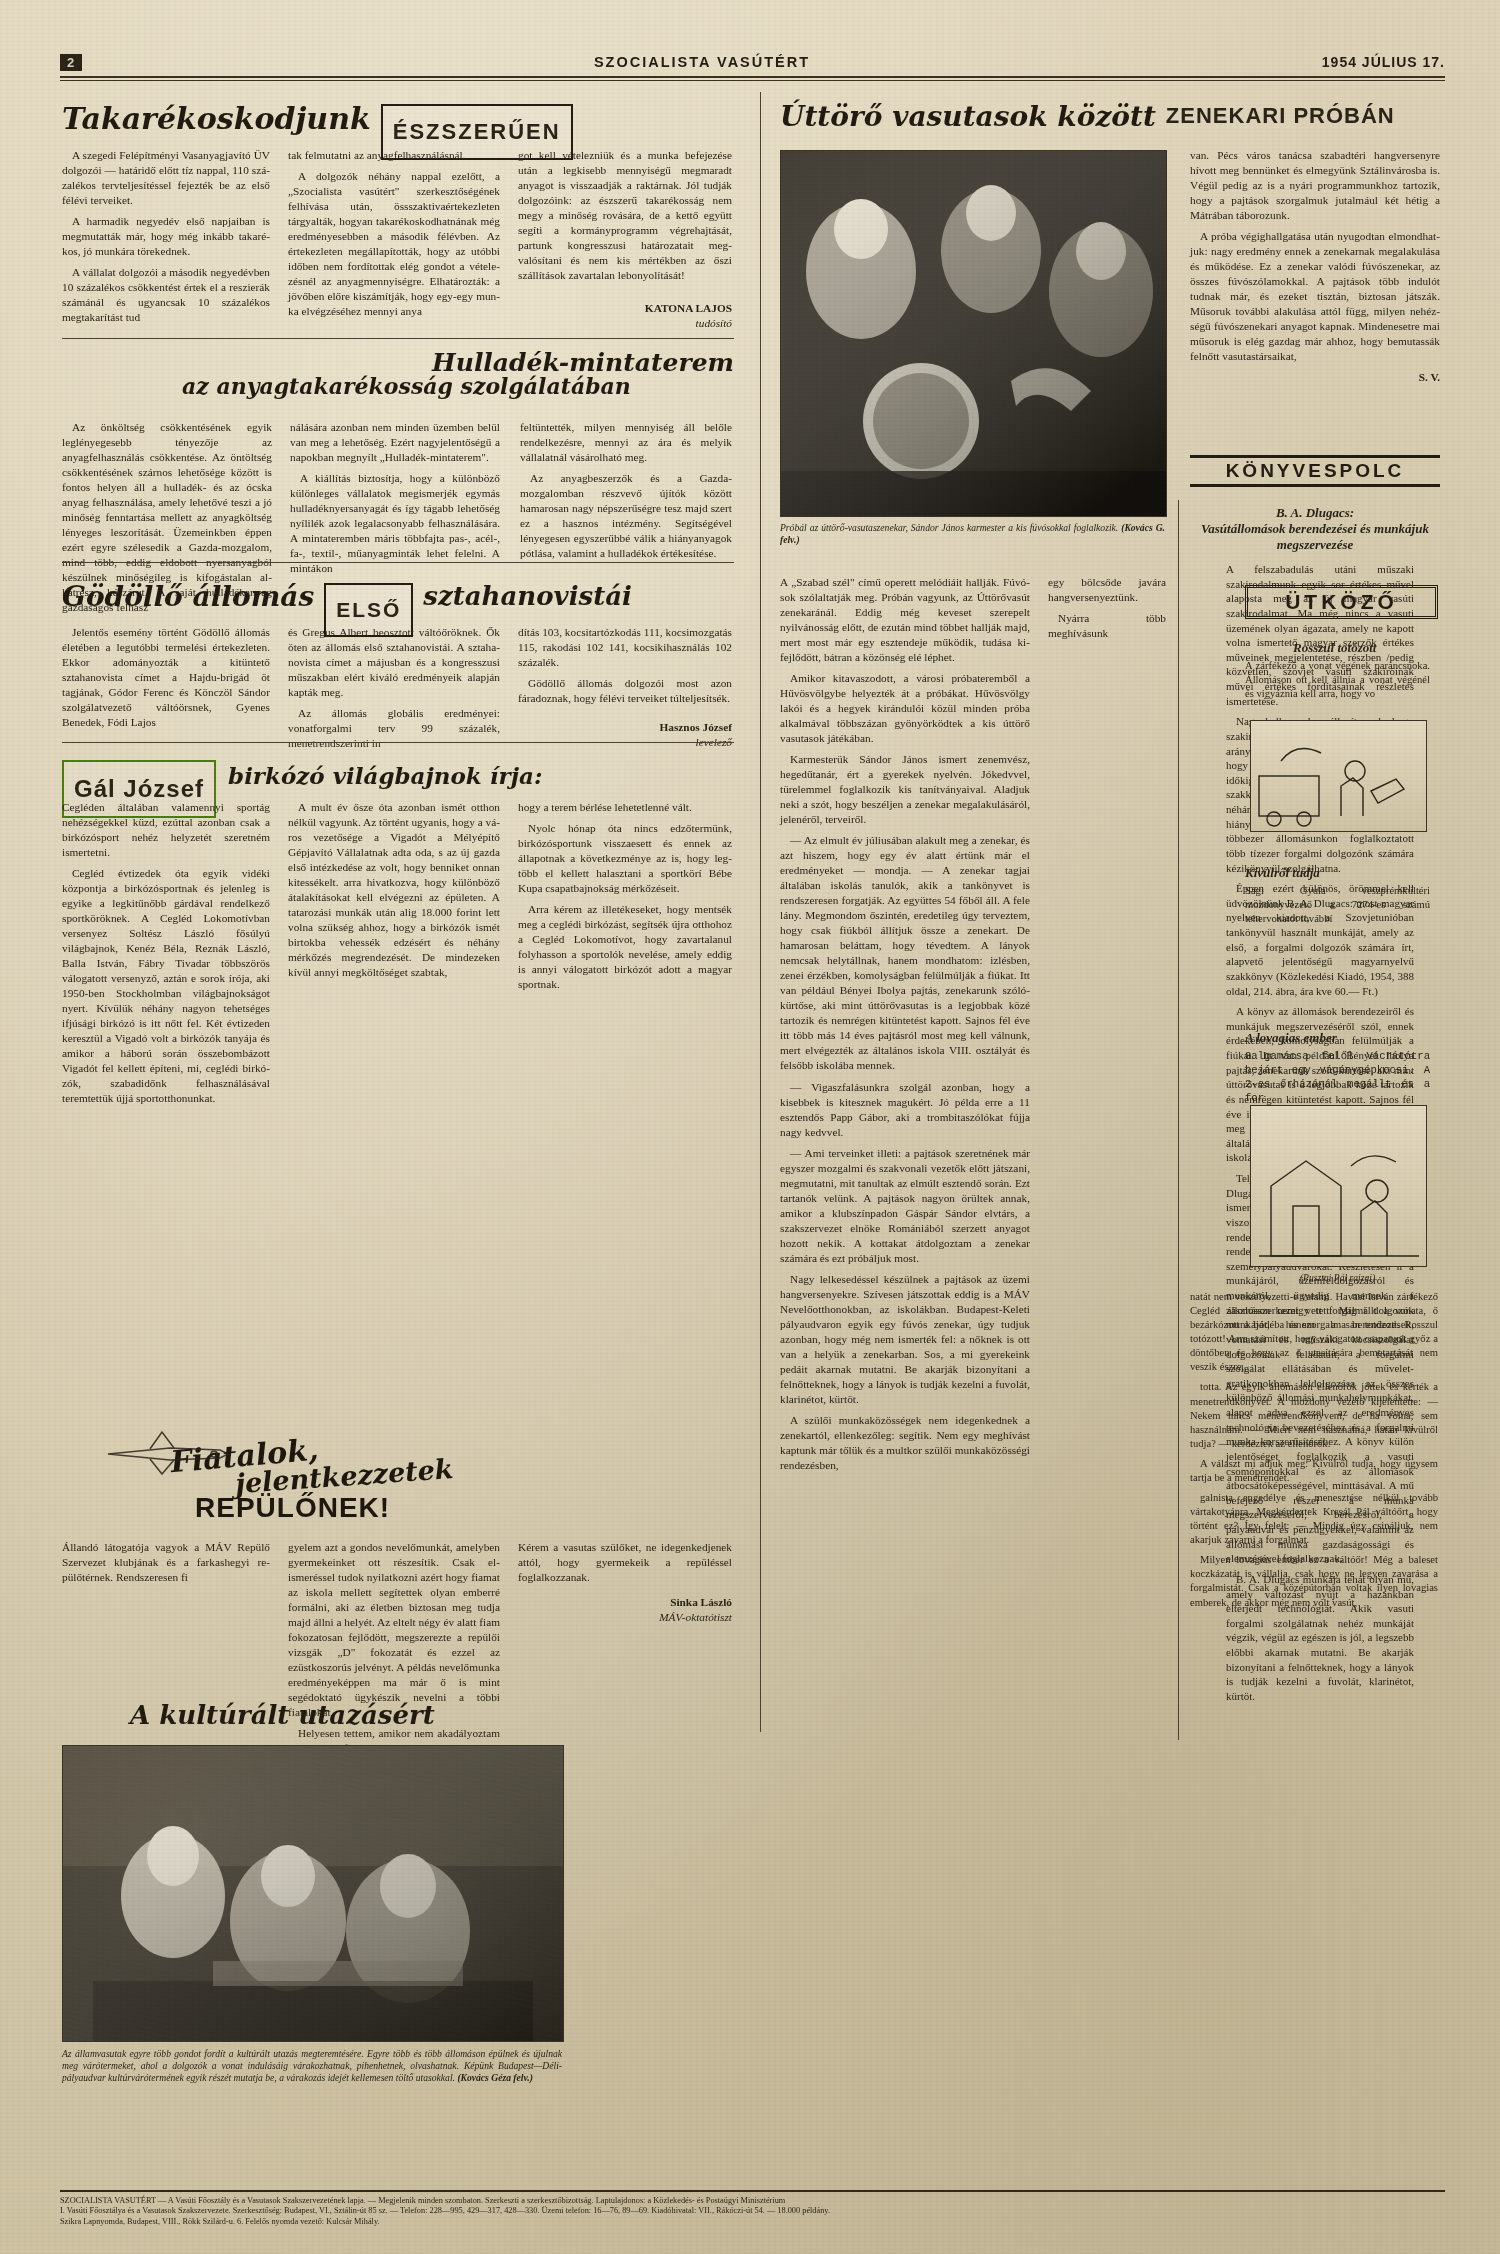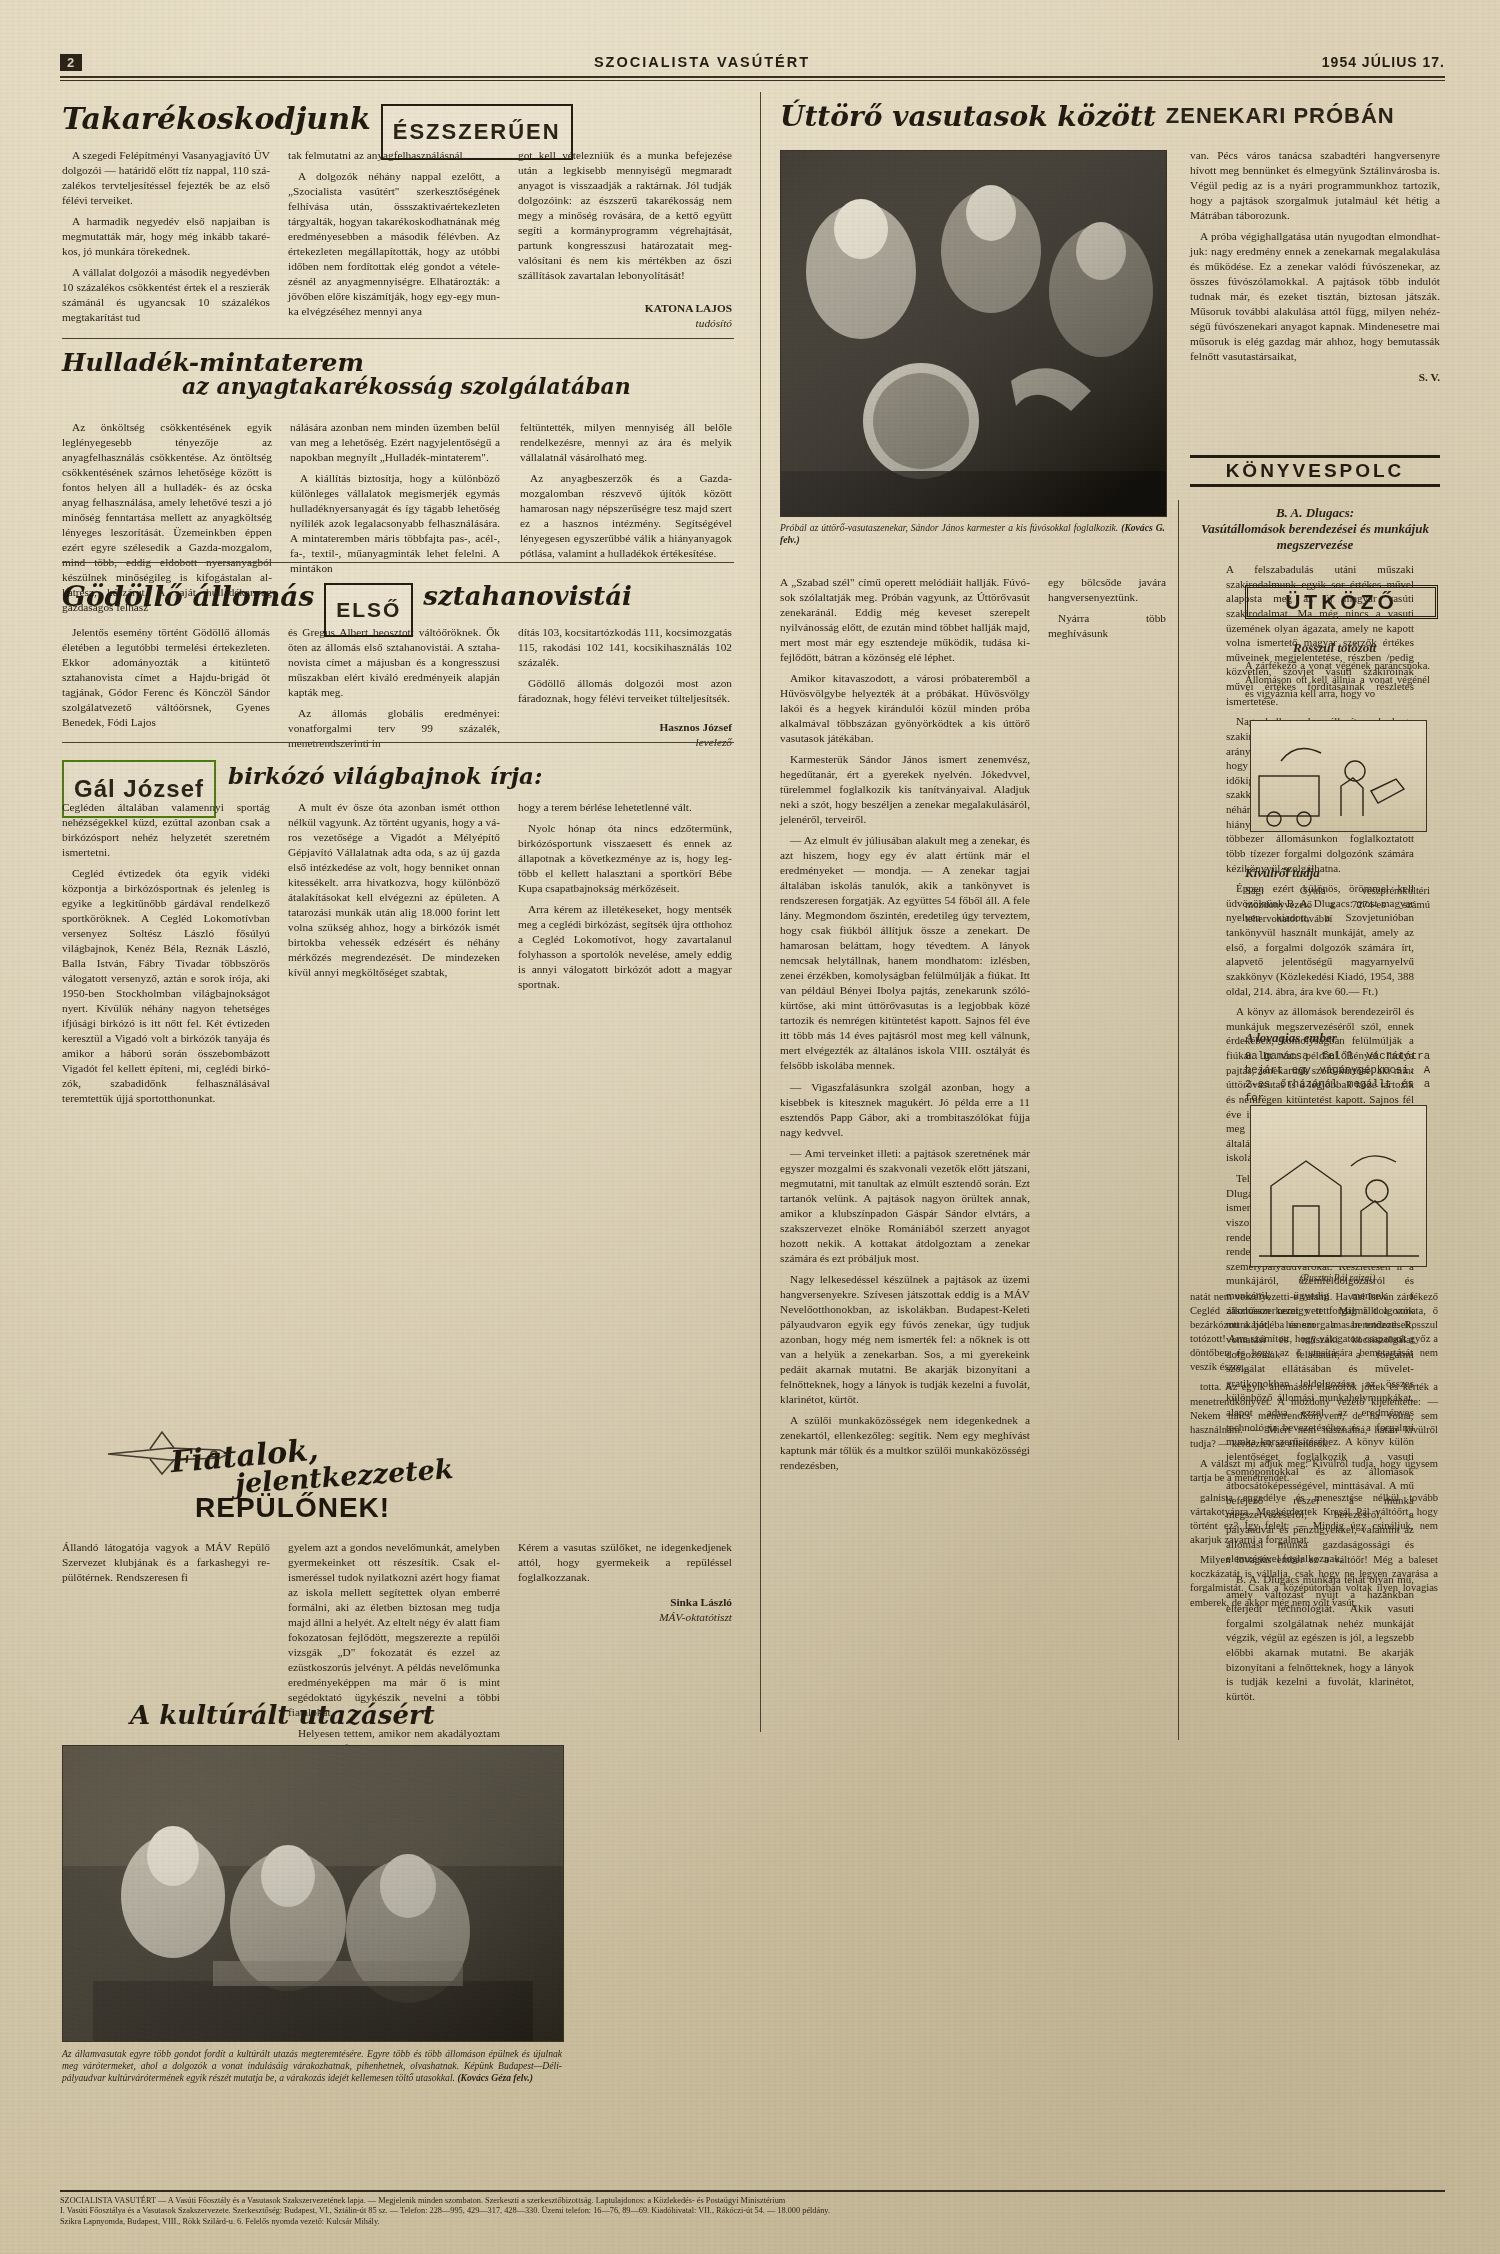--- a/index.html
+++ b/index.html
@@ -165,21 +165,21 @@
     <p class="noind">got kell vételezniük és a mun­ka befejezése után a legkisebb mennyiségű megmaradt anyag­ot is visszaadják a raktárnak. Jól tudják dolgozóink: az ész­szerű takarékosság nem megy a minőség rovására, de a kettő együtt segíti a kormánypro­gramm végrehajtását, partunk kongresszusi határozatait meg­valósítani és nem kis mérték­ben az őszi szállítások zavarta­lan lebonyolítását!</p>
     <div class="sig" style="margin-top:18px;">
       <div class="bold" style="font-style:normal;" data-name="signature-name">KATONA LAJOS</div>
       <div data-name="signature-role">tudósító</div>
     </div>
   </div>
 
   <div class="hline" style="left:62px;top:338px;width:672px;" data-name="section-divider-1"></div>
 
   <div style="position:absolute;left:62px;top:348px;width:672px;height:62px;" data-name="headline-hulladek">
-    <div class="script" style="font-size:25px;letter-spacing:0px;" data-name="headline-hulladek-line1">Hulladék-mintaterem</div>
+    <div class="script" style="font-size:25px;letter-spacing:0px;text-align:right;" data-name="headline-hulladek-line1">Hulladék-mintaterem</div>
     <div class="script" style="font-size:22px;margin-left:120px;margin-top:-4px;" data-name="headline-hulladek-line2">az anyagtakarékosság szolgálatában</div>
   </div>
 
   <div class="col" style="left:62px;top:420px;width:210px;" data-name="article-hulladek-col1">
     <p>Az önköltség csökkentésének egyik leglényegesebb tényezője az anyagfelhasználás csökkentése. Az öntöltség csökkentésének szárnos lehetősége között is fon­tos helyen áll a hulladék- és az ócska anyag felhasználása, amely lehetővé teszi a jó minő­ség fenntartása mellett az anyagköltség lényeges leszorí­tását. Üzemeinkben éppen ezért egyre szélesedik a Gazda-moz­galom, mind több, eddig eldo­bott nyersanyagból készülnek minőségileg is kifogástalan al­katrész, készárut. A saját hul­ladékanyag gazdaságos felhasz­</p>
   </div>
   <div class="col" style="left:290px;top:420px;width:210px;" data-name="article-hulladek-col2">
     <p class="noind">nálására azonban nem minden üzemben belül van meg a lehe­tőség. Ezért nagyjelentőségű a napokban megnyílt „Hulladék-mintaterem".</p>
     <p>A kiállítás biztosítja, hogy a különböző különleges vállala­tok megismerjék egymás hulla­déknyersanyagát és így tágabb lehetőség nyílilék azok legalacsonyabb felhasználására. A mintateremben máris többfajta pas-, acél-, fa-, textil-, műanyag­minták lehet felelni. A mintákon</p>
   </div>

